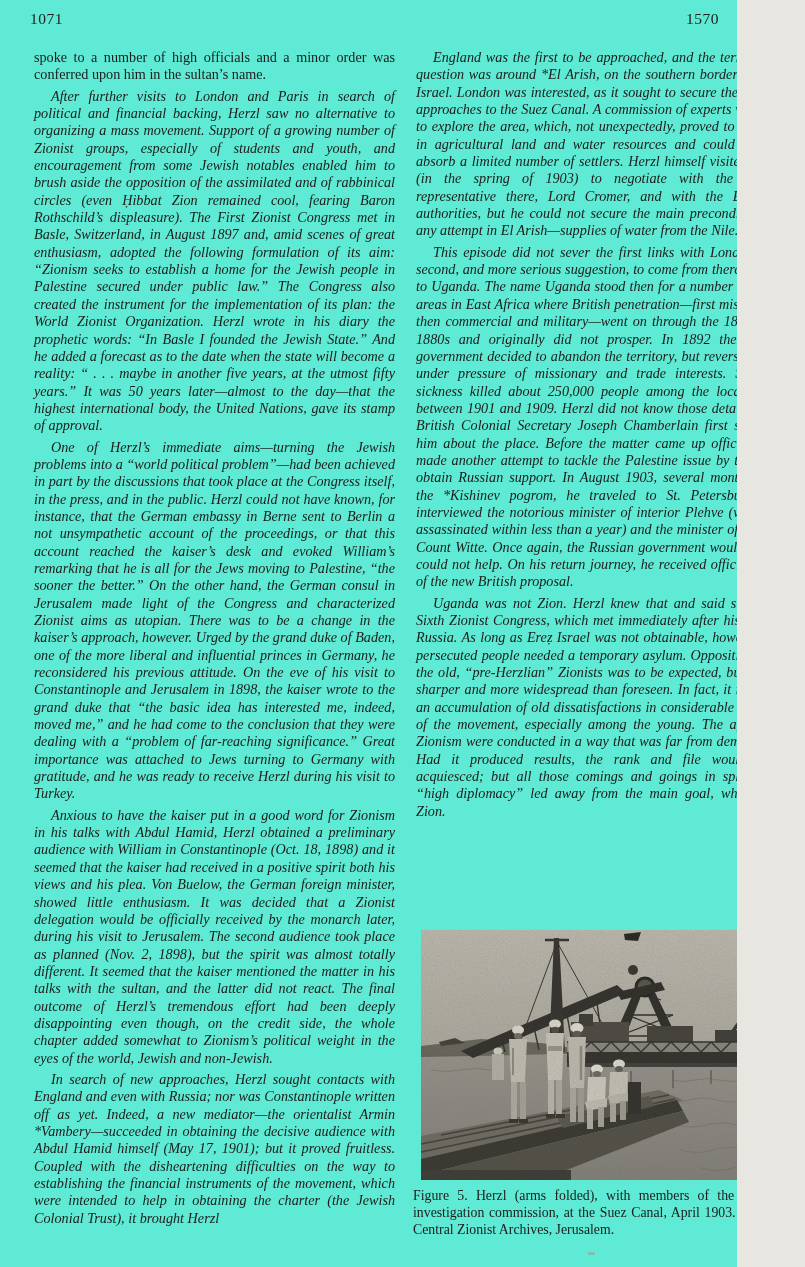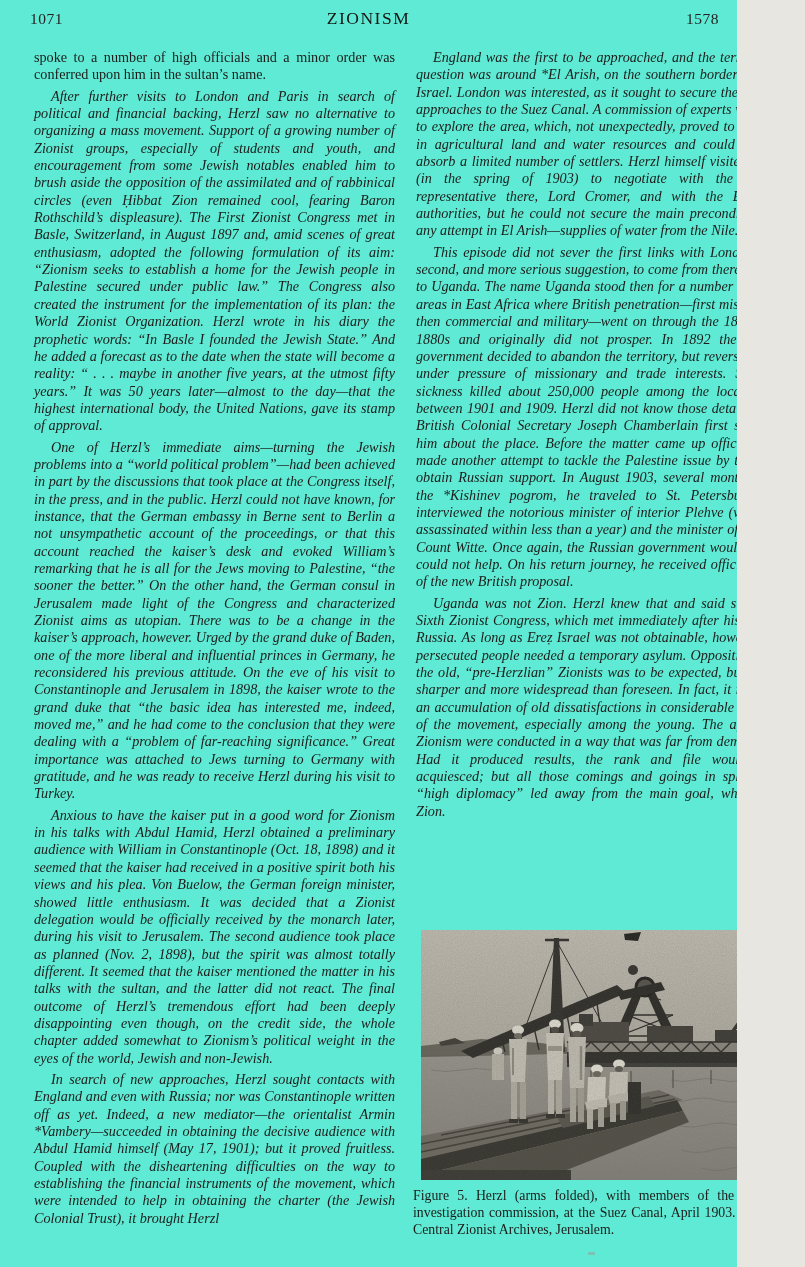--- a/index.html
+++ b/index.html
@@ -54,22 +54,21 @@
   .speck.s2{left:798px;top:150px;width:5px;height:10px;opacity:.35;}
   .speck.s3{left:588px;top:1252px;width:7px;height:3px;opacity:.5;}
   .speck.s4{left:786px;top:1249px;width:11px;height:9px;opacity:.35;}
 </style>
 </head>
 <body>
 
 <div class="page">
 
   <div class="hdr-num left">1071</div>
-  <div class="hdr-title">ZIONISM</div>
-  <div class="hdr-num right">1578</div>
+  <div class="hdr-num right">1570</div>
 
   <div class="col col-left">
       <p class="">spoke to a number of high officials and a minor order was conferred upon him in the sultan’s name.</p>
       <p class="indent">After further visits to London and Paris in search of political and financial backing, Herzl saw no alternative to organizing a mass movement. Support of a growing number of Zionist groups, especially of students and youth, and encouragement from some Jewish notables enabled him to brush aside the opposition of the assimilated and of rabbinical circles (even Ḥibbat Zion remained cool, fearing Baron Rothschild’s displeasure). The First Zionist Congress met in Basle, Switzerland, in August 1897 and, amid scenes of great enthusiasm, adopted the following formulation of its aim: “Zionism seeks to establish a home for the Jewish people in Palestine secured under public law.” The Congress also created the instrument for the implementation of its plan: the World Zionist Organization. Herzl wrote in his diary the prophetic words: “In Basle I founded the Jewish State.” And he added a forecast as to the date when the state will become a reality: “ . . . maybe in another five years, at the utmost fifty years.” It was 50 years later—almost to the day—that the highest international body, the United Nations, gave its stamp of approval.</p>
       <p class="indent">One of Herzl’s immediate aims—turning the Jewish problems into a “world political problem”—had been achieved in part by the discussions that took place at the Congress itself, in the press, and in the public. Herzl could not have known, for instance, that the German embassy in Berne sent to Berlin a not unsympathetic account of the proceedings, or that this account reached the kaiser’s desk and evoked William’s remarking that he is all for the Jews moving to Palestine, “the sooner the better.” On the other hand, the German consul in Jerusalem made light of the Congress and characterized Zionist aims as utopian. There was to be a change in the kaiser’s approach, however. Urged by the grand duke of Baden, one of the more liberal and influential princes in Germany, he reconsidered his previous attitude. On the eve of his visit to Constantinople and Jerusalem in 1898, the kaiser wrote to the grand duke that “the basic idea has interested me, indeed, moved me,” and he had come to the conclusion that they were dealing with a “problem of far-reaching significance.” Great importance was attached to Jews turning to Germany with gratitude, and he was ready to receive Herzl during his visit to Turkey.</p>
       <p class="indent">Anxious to have the kaiser put in a good word for Zionism in his talks with Abdul Hamid, Herzl obtained a preliminary audience with William in Constantinople (Oct. 18, 1898) and it seemed that the kaiser had received in a positive spirit both his views and his plea. Von Buelow, the German foreign minister, showed little enthusiasm. It was decided that a Zionist delegation would be officially received by the monarch later, during his visit to Jerusalem. The second audience took place as planned (Nov. 2, 1898), but the spirit was almost totally different. It seemed that the kaiser mentioned the matter in his talks with the sultan, and the latter did not react. The final outcome of Herzl’s tremendous effort had been deeply disappointing even though, on the credit side, the whole chapter added somewhat to Zionism’s political weight in the eyes of the world, Jewish and non-Jewish.</p>
       <p class="indent">In search of new approaches, Herzl sought contacts with England and even with Russia; nor was Constantinople written off as yet. Indeed, a new mediator—the orientalist Armin *Vambery—succeeded in obtaining the decisive audience with Abdul Hamid himself (May 17, 1901); but it proved fruitless. Coupled with the disheartening difficulties on the way to establishing the financial instruments of the movement, which were intended to help in obtaining the charter (the Jewish Colonial Trust), it brought Herzl</p>
     </div>
   <div class="col col-right">
       <p class="indent">England was the first to be approached, and the territory in question was around *El Arish, on the southern border of Ereẓ Israel. London was interested, as it sought to secure the eastern approaches to the Suez Canal. A commission of experts went out to explore the area, which, not unexpectedly, proved to be poor in agricultural land and water resources and could at best absorb a limited number of settlers. Herzl himself visited Cairo (in the spring of 1903) to negotiate with the British representative there, Lord Cromer, and with the Egyptian authorities, but he could not secure the main precondition for any attempt in El Arish—supplies of water from the Nile.</p>

